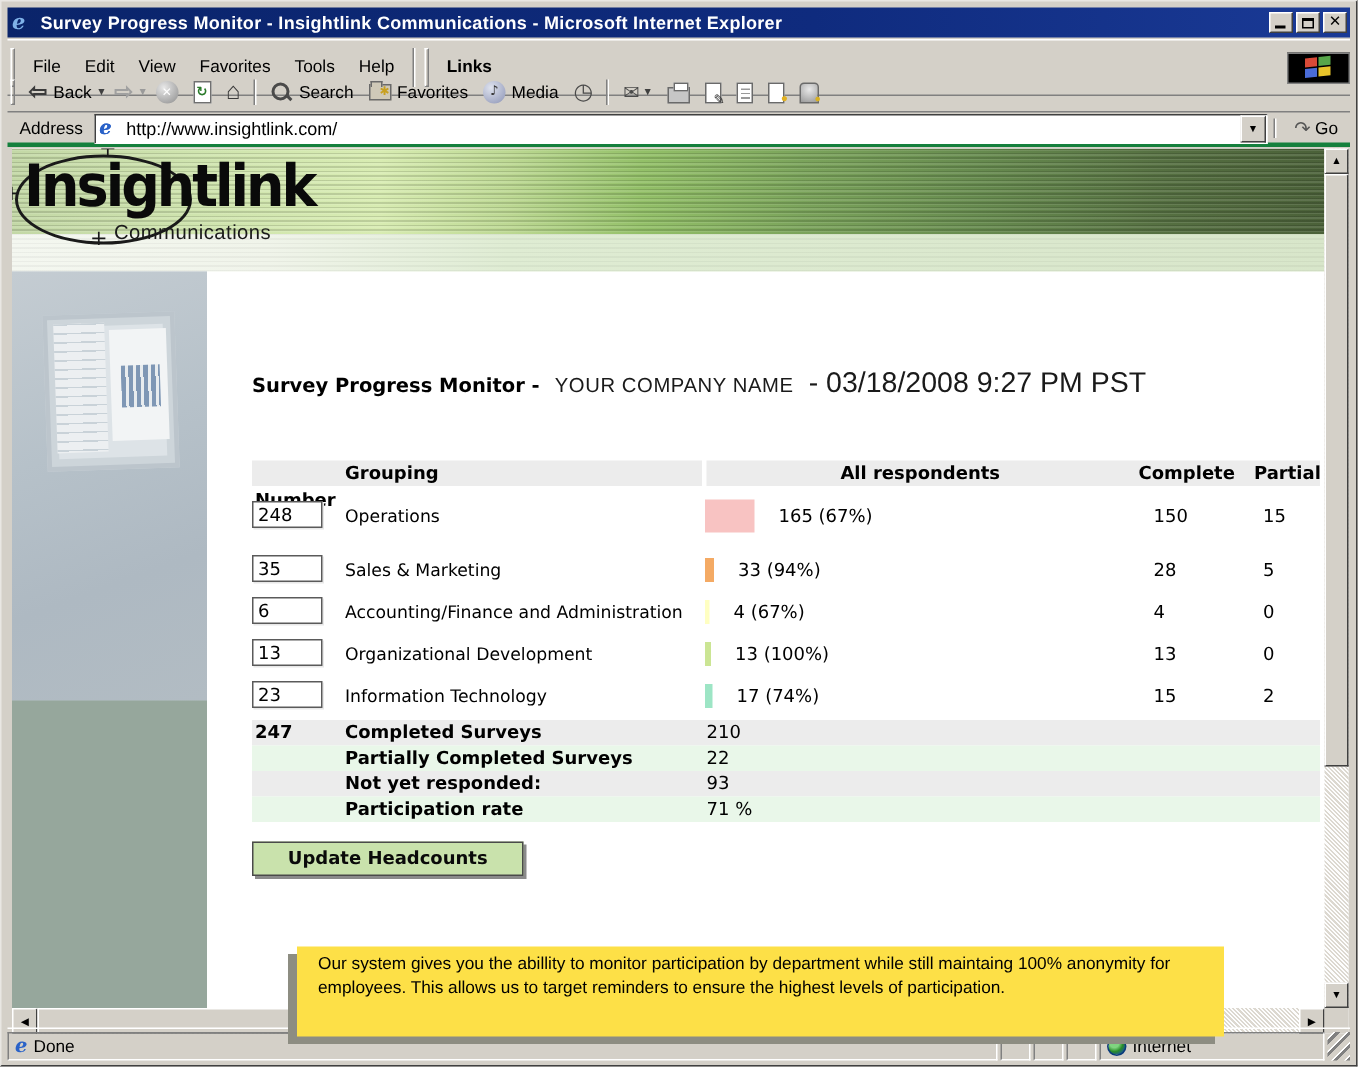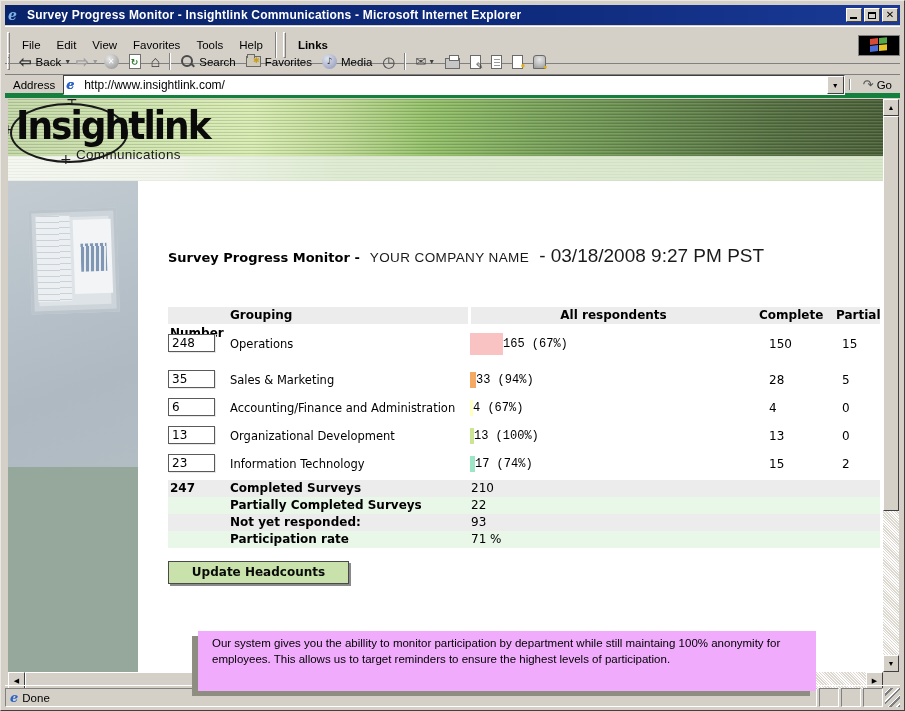--- a/index.html
+++ b/index.html
@@ -75,21 +75,21 @@
   .ico-page.pencil::after{ content:"✎"; position:absolute; right:-3px; bottom:-3px; font-size:9px; color:#333;}
   .ico-page.lines::after{ content:""; position:absolute; left:2px; top:3px; width:6px; height:7px;
     background:repeating-linear-gradient(to bottom,#9a9a9a 0 1px,transparent 1px 3px);}
   .ico-page.clock::after{ content:"●"; position:absolute; right:-3px; bottom:-2px; font-size:8px; color:#e0b020;}
   .ico-msgr{ width:13px; height:14px; background:radial-gradient(circle at 50% 30%,#e8e8e8,#9a9a9a);
     border:1px solid #6a6a6a; border-radius:3px 3px 0 0; position:relative;}
   .ico-msgr::after{ content:"●"; position:absolute; right:-2px; bottom:-2px; font-size:7px; color:#d8b020;}
 
   
   .addressbar{ position:absolute; left:4px; top:75px; right:4px; height:22px;
-    display:flex; align-items:center; border-bottom:5px solid #15803d;}
+    display:flex; align-items:center; border-bottom:3px solid #15803d;}
   .addr-label{ font-size:11.5px; padding:0 8px 0 8px;}
   .addr-input{ flex:1; height:20px; background:#fff; border:1px solid;
     border-color:#404040 #fff #fff #404040; display:flex; align-items:center; padding-left:2px;}
   .addr-input .ie-e{ width:14px; color:#2a62c8; font:italic bold 13px/14px "DejaVu Serif",serif; margin-right:4px;
     text-shadow:0 0 0 #2a62c8;}
   .addr-url{ font-size:12px; color:#000; border:none; outline:none; flex:1;
     font-family:"Liberation Sans",sans-serif; background:transparent;}
   .addr-drop{ width:17px; height:18px; background:#d4d0c8; border:1px solid;
     border-color:#fff #404040 #404040 #fff; text-align:center; font-size:7px; line-height:17px; color:#000;}
   .go-btn{ display:flex; align-items:center; gap:3px; padding:0 8px; font-size:11.5px;}
@@ -145,39 +145,39 @@
   .th-number{ position:absolute; left:2px; top:19px;}
   .th-grouping{ position:absolute; left:62px; top:1px;}
   .th-resp{ position:absolute; left:303px; top:1px; width:285px; text-align:center;}
   .th-complete{ position:absolute; left:591px; top:1px;}
   .th-partial{ position:absolute; left:668px; top:1px;}
 
   .drow{ position:absolute; left:0; width:712px; height:24px; font-size:12px;}
   .drow .hc-input{ position:absolute; left:0; top:2px; width:47px; height:18px; background:#fff;
     border:1px solid #5a5a5a; box-shadow:1px 1px 0 #e8e8e8; font:12px "DejaVu Sans",sans-serif; padding-left:3px;}
   .drow .grp{ position:absolute; left:62px; top:5px; font-size:11.5px;}
-  .drow .resp{ position:absolute; left:302px; top:0; height:24px; display:flex; align-items:center; gap:0;font-family:Liberation Mono, monospace;}
+  .drow .resp{ position:absolute; left:302px; top:0; height:24px; display:flex; align-items:center; gap:16px;}
   .drow .bar{ display:inline-block; }
   .drow .cnt{ font-size:12px; }
   .drow .comp{ position:absolute; left:601px; top:5px;}
   .drow .part{ position:absolute; left:674px; top:5px;}
 
   .srow{ position:absolute; left:0; width:712px; height:17px; font-size:12px;}
   .srow.alt-a{ background:#ececec;}
   .srow.alt-b{ background:#e9f7e9;}
   .srow .num{ position:absolute; left:2px; top:1px; font-weight:bold;}
   .srow .lbl{ position:absolute; left:62px; top:1px; font-weight:bold;}
   .srow .val{ position:absolute; left:303px; top:1px;}
 
   .update-btn{ position:absolute; left:0; top:380px; width:181px; height:23px;
     background:#c9e2ac; border:1px solid #4a4a4a; box-shadow:2px 2px 0 #8a8a8a;
     font:bold 12px/21px "DejaVu Sans",sans-serif; text-align:center; color:#0a0a0a;}
 
   
-  .note{ position:absolute; left:190px; top:532px; width:618px; min-height:54px; background:#f0abfc;
+  .note{ position:absolute; left:190px; top:532px; width:618px; min-height:54px; background:#fde047;
     box-shadow:-6px 5px 0 #8d8d82; padding:5px 14px 24px 14px; z-index:20;
     font:11.5px/1.35 "Liberation Sans",sans-serif; color:#000;}
 
   
   .vscroll{ position:absolute; left:875px; top:0; width:16px; height:573px;
     background:repeating-linear-gradient(45deg,#fdfdfd 0 1px,#dcd8d0 1px 2px);}
   .hscroll{ position:absolute; left:0; top:573px; width:875px; height:17px;
     background:repeating-linear-gradient(45deg,#fdfdfd 0 1px,#dcd8d0 1px 2px);}
   .sb-btn{ position:absolute; background:#d4d0c8; border:1px solid; border-color:#fff #404040 #404040 #fff;
     display:flex; align-items:center; justify-content:center; font-size:7px; color:#000;}
@@ -449,16 +449,20 @@
   </div>
 
   <div class="statusbar">
     <span class="pane pane-done">
       <span class="ie-e" style="color:#2a62c8; font:italic bold 13px/13px 'DejaVu Serif',serif;">e</span>
       <span>Done</span>
     </span>
     <span class="pane pane-sm"></span>
     <span class="pane pane-sm"></span>
     <span class="pane pane-sm"></span>
+    <span class="pane pane-zone">
+      <span class="globe"></span>
+      <span>Internet</span>
+    </span>
     <span class="pane resize-grip"></span>
   </div>
 
 </div>
 
 </body></html>

